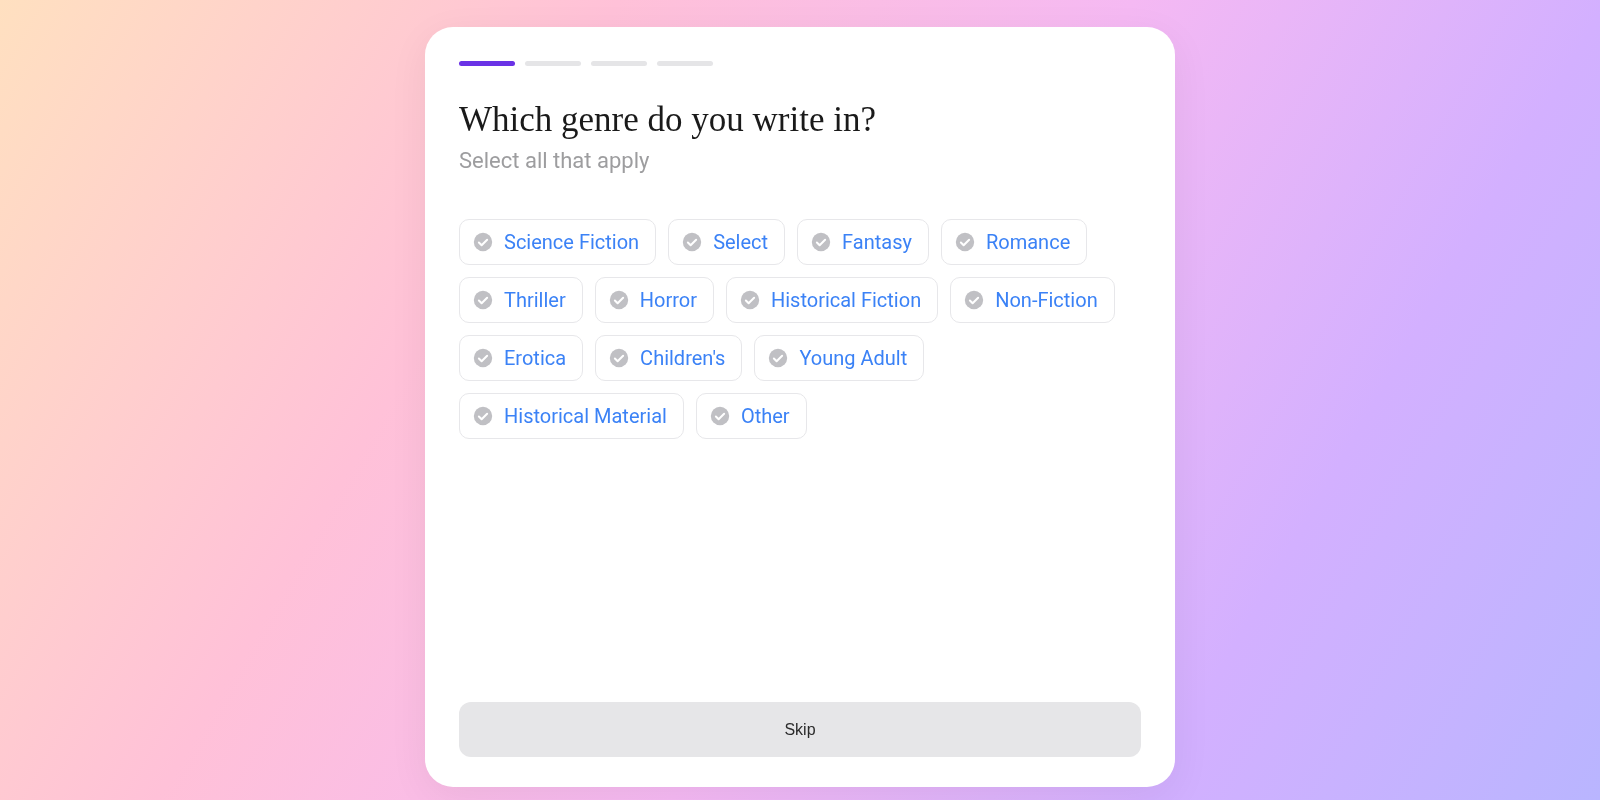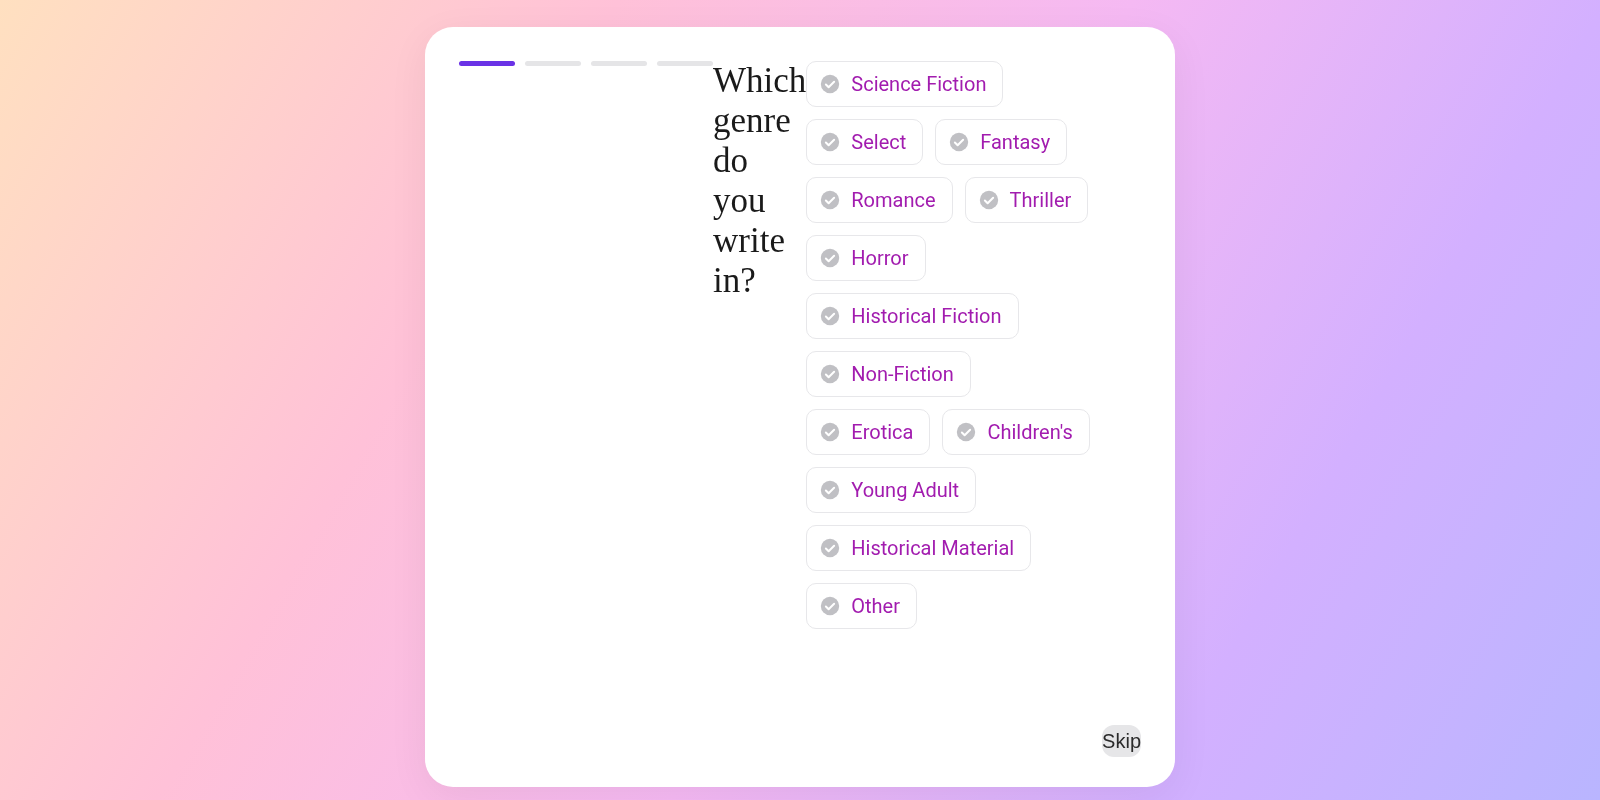--- a/index.html
+++ b/index.html
@@ -15,21 +15,21 @@
     overflow: hidden;
   }
   .card {
     width: 750px;
     height: 760px;
     background: #ffffff;
     border-radius: 28px;
     box-shadow: 0 10px 40px rgba(0,0,0,0.06);
     padding: 34px 34px 30px 34px;
     display: flex;
-    flex-direction: row;
+    flex-direction: column;
     position: relative;
     margin-top: 14px;
   }
   .progress {
     display: flex;
     gap: 10px;
     margin-bottom: 34px;
   }
   .progress-seg {
     width: 56px;
@@ -65,39 +65,39 @@
     gap: 10px;
     padding: 10px 16px 10px 12px;
     border: 1px solid #e7e7ea;
     border-radius: 10px;
     background: #ffffff;
     cursor: pointer;
     user-select: none;
   }
   .chip-label {
     font-size: 20px;
-    color: #a21caf;
+    color: #3b82f6;
     white-space: nowrap;
   }
   .check-icon {
     width: 22px;
     height: 22px;
     flex: 0 0 22px;
   }
   .footer {
     margin-top: auto;
     display: flex;
     gap: 16px;
   }
   .btn {
     flex: 1 1 0;
-    height: 32px;
+    height: 55px;
     border-radius: 12px;
     border: none;
-    font-size: 20px;
+    font-size: 16px;
     font-weight: 600;
     cursor: pointer;
     text-align: center;
   }
   .btn-skip {
     background: #e6e6e8;
     color: #2b2b2b;
     font-weight: 500;
   }
   .btn-next {
@@ -111,20 +111,21 @@
 <div class="card">
 
   <div class="progress">
     <div class="progress-seg active"></div>
     <div class="progress-seg"></div>
     <div class="progress-seg"></div>
     <div class="progress-seg"></div>
   </div>
 
   <h1 class="heading">Which genre do you write in?</h1>
+  <div class="subheading">Select all that apply</div>
 
   <div class="chips">
     <div class="chip">
       <svg class="check-icon" viewBox="0 0 24 24" fill="#c0c0c4">
           <circle cx="12" cy="12" r="10"></circle>
           <path d="M7.5 12.5 L10.5 15.5 L16.5 9.5" stroke="#ffffff" stroke-width="2.2" fill="none" stroke-linecap="round" stroke-linejoin="round"></path>
         </svg>
       <span class="chip-label">Science Fiction</span>
     </div>
     <div class="chip">

